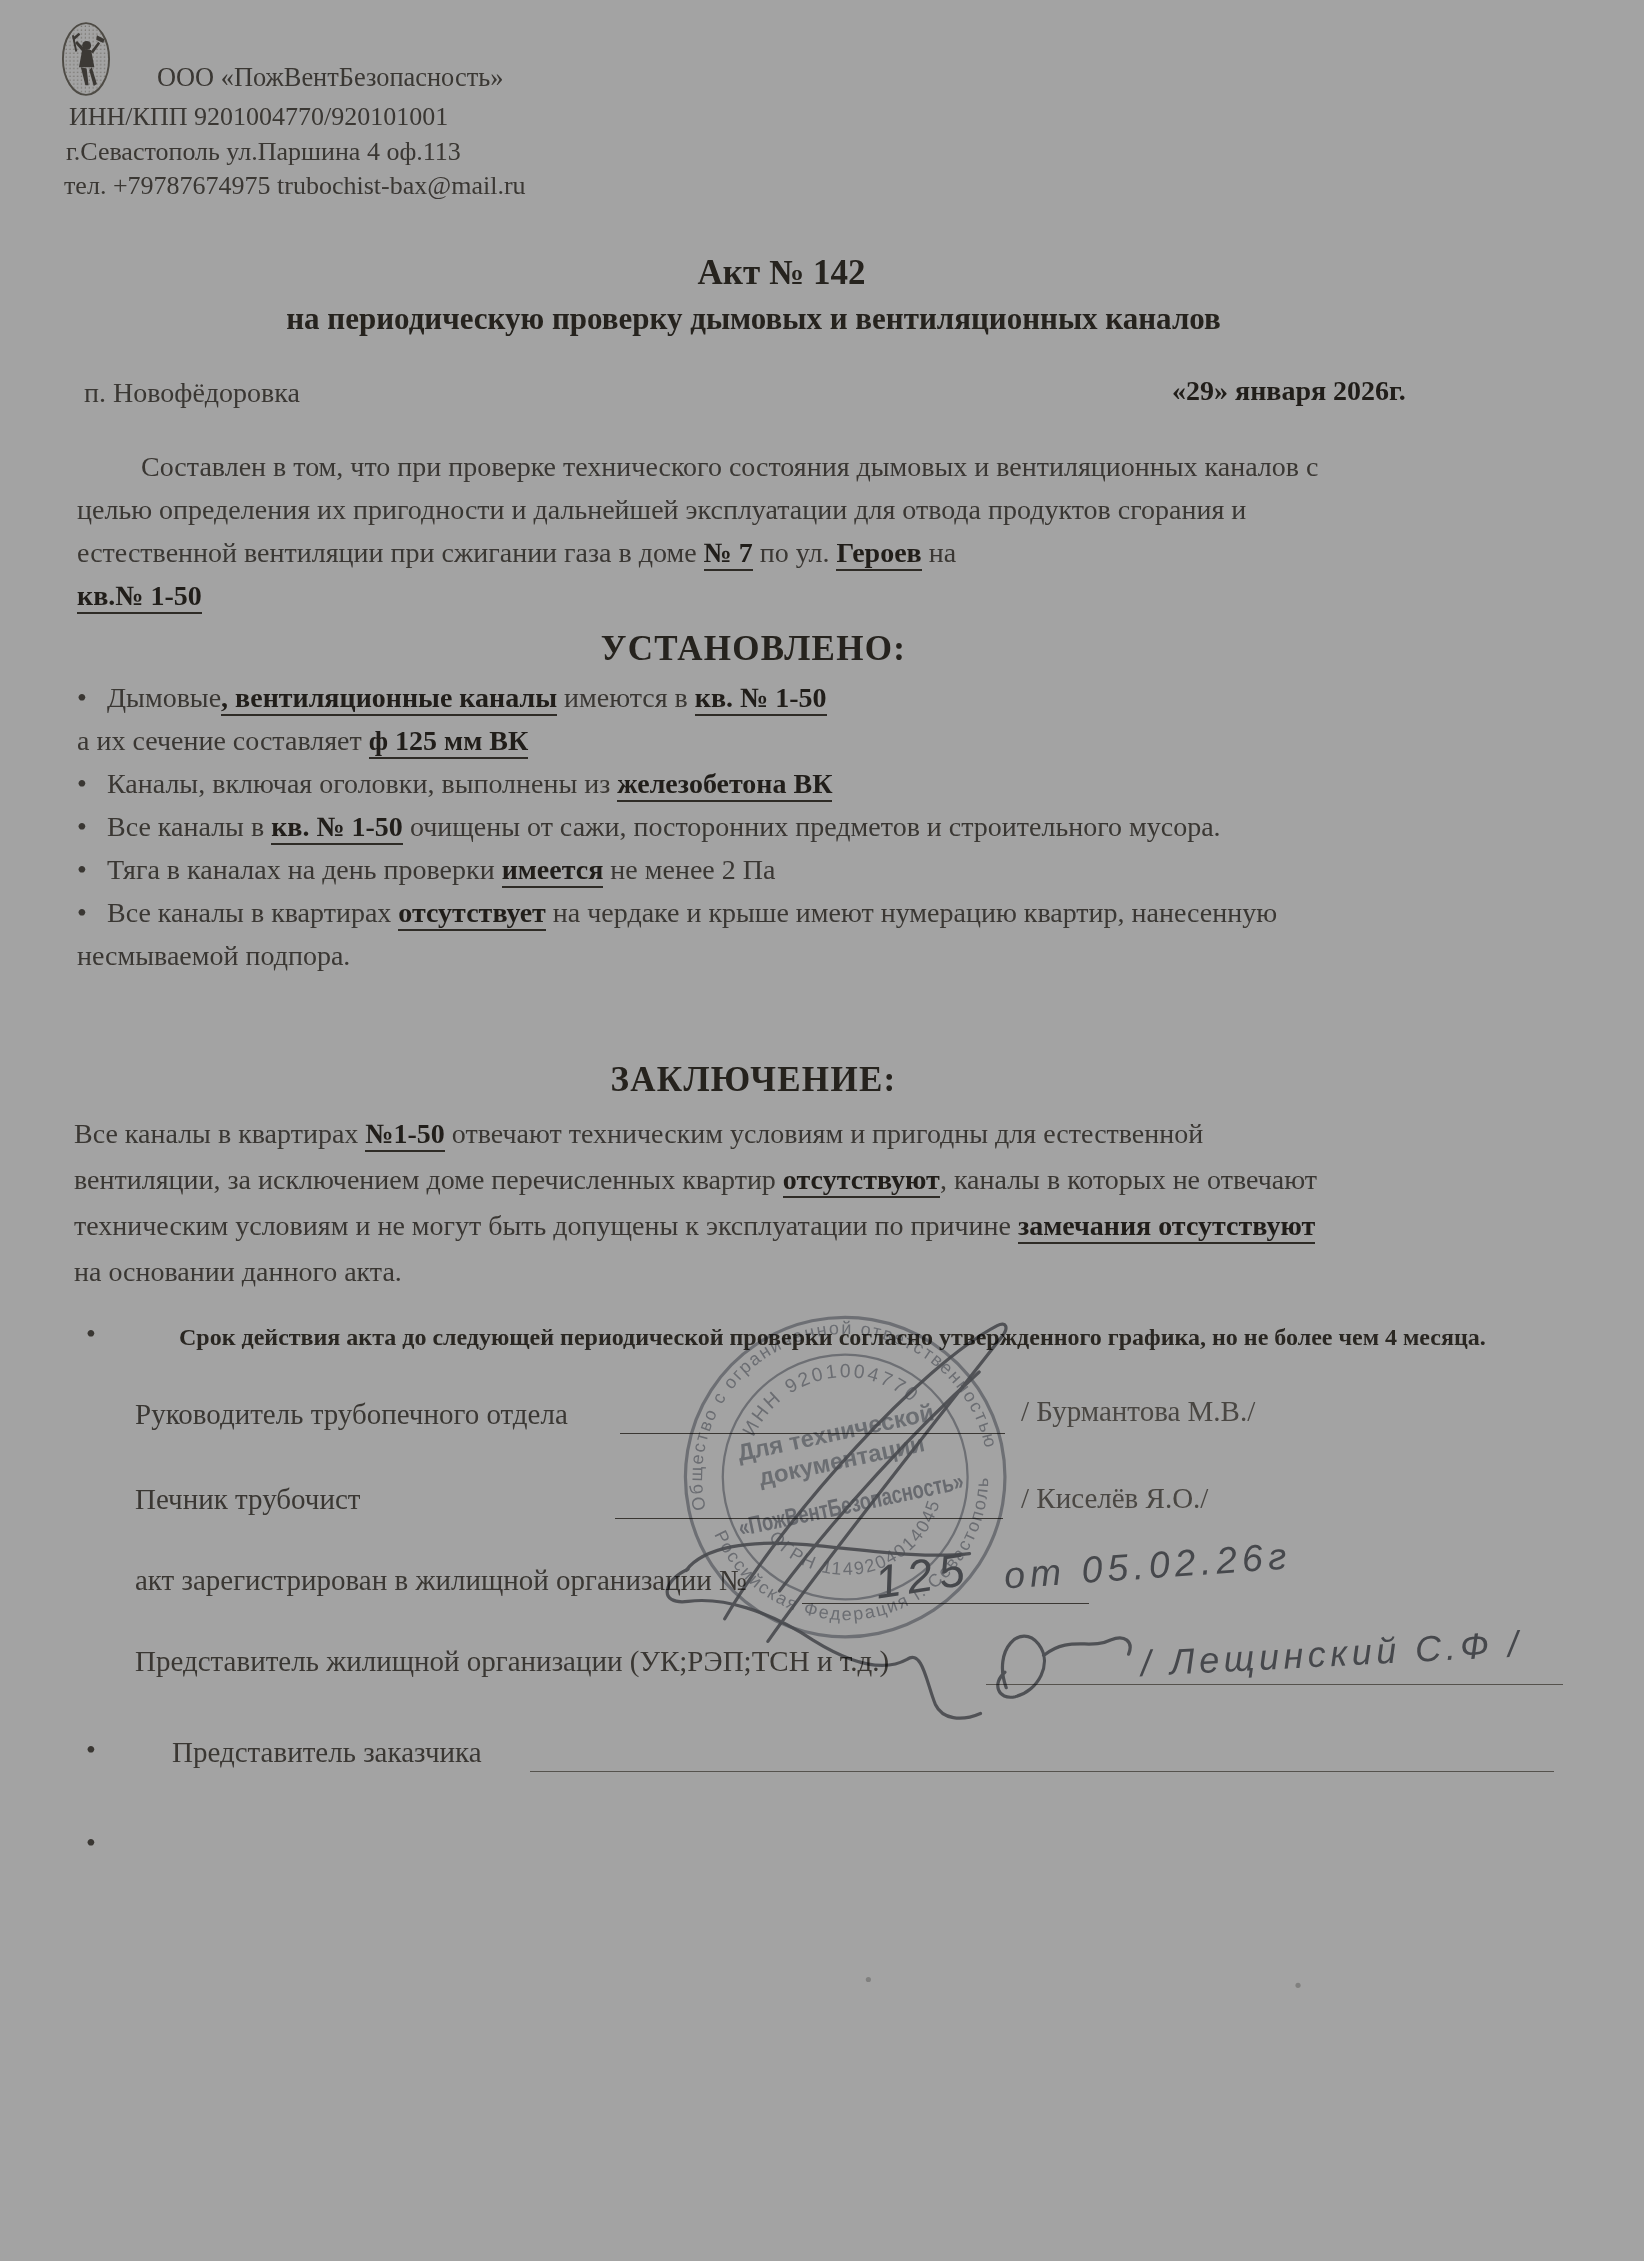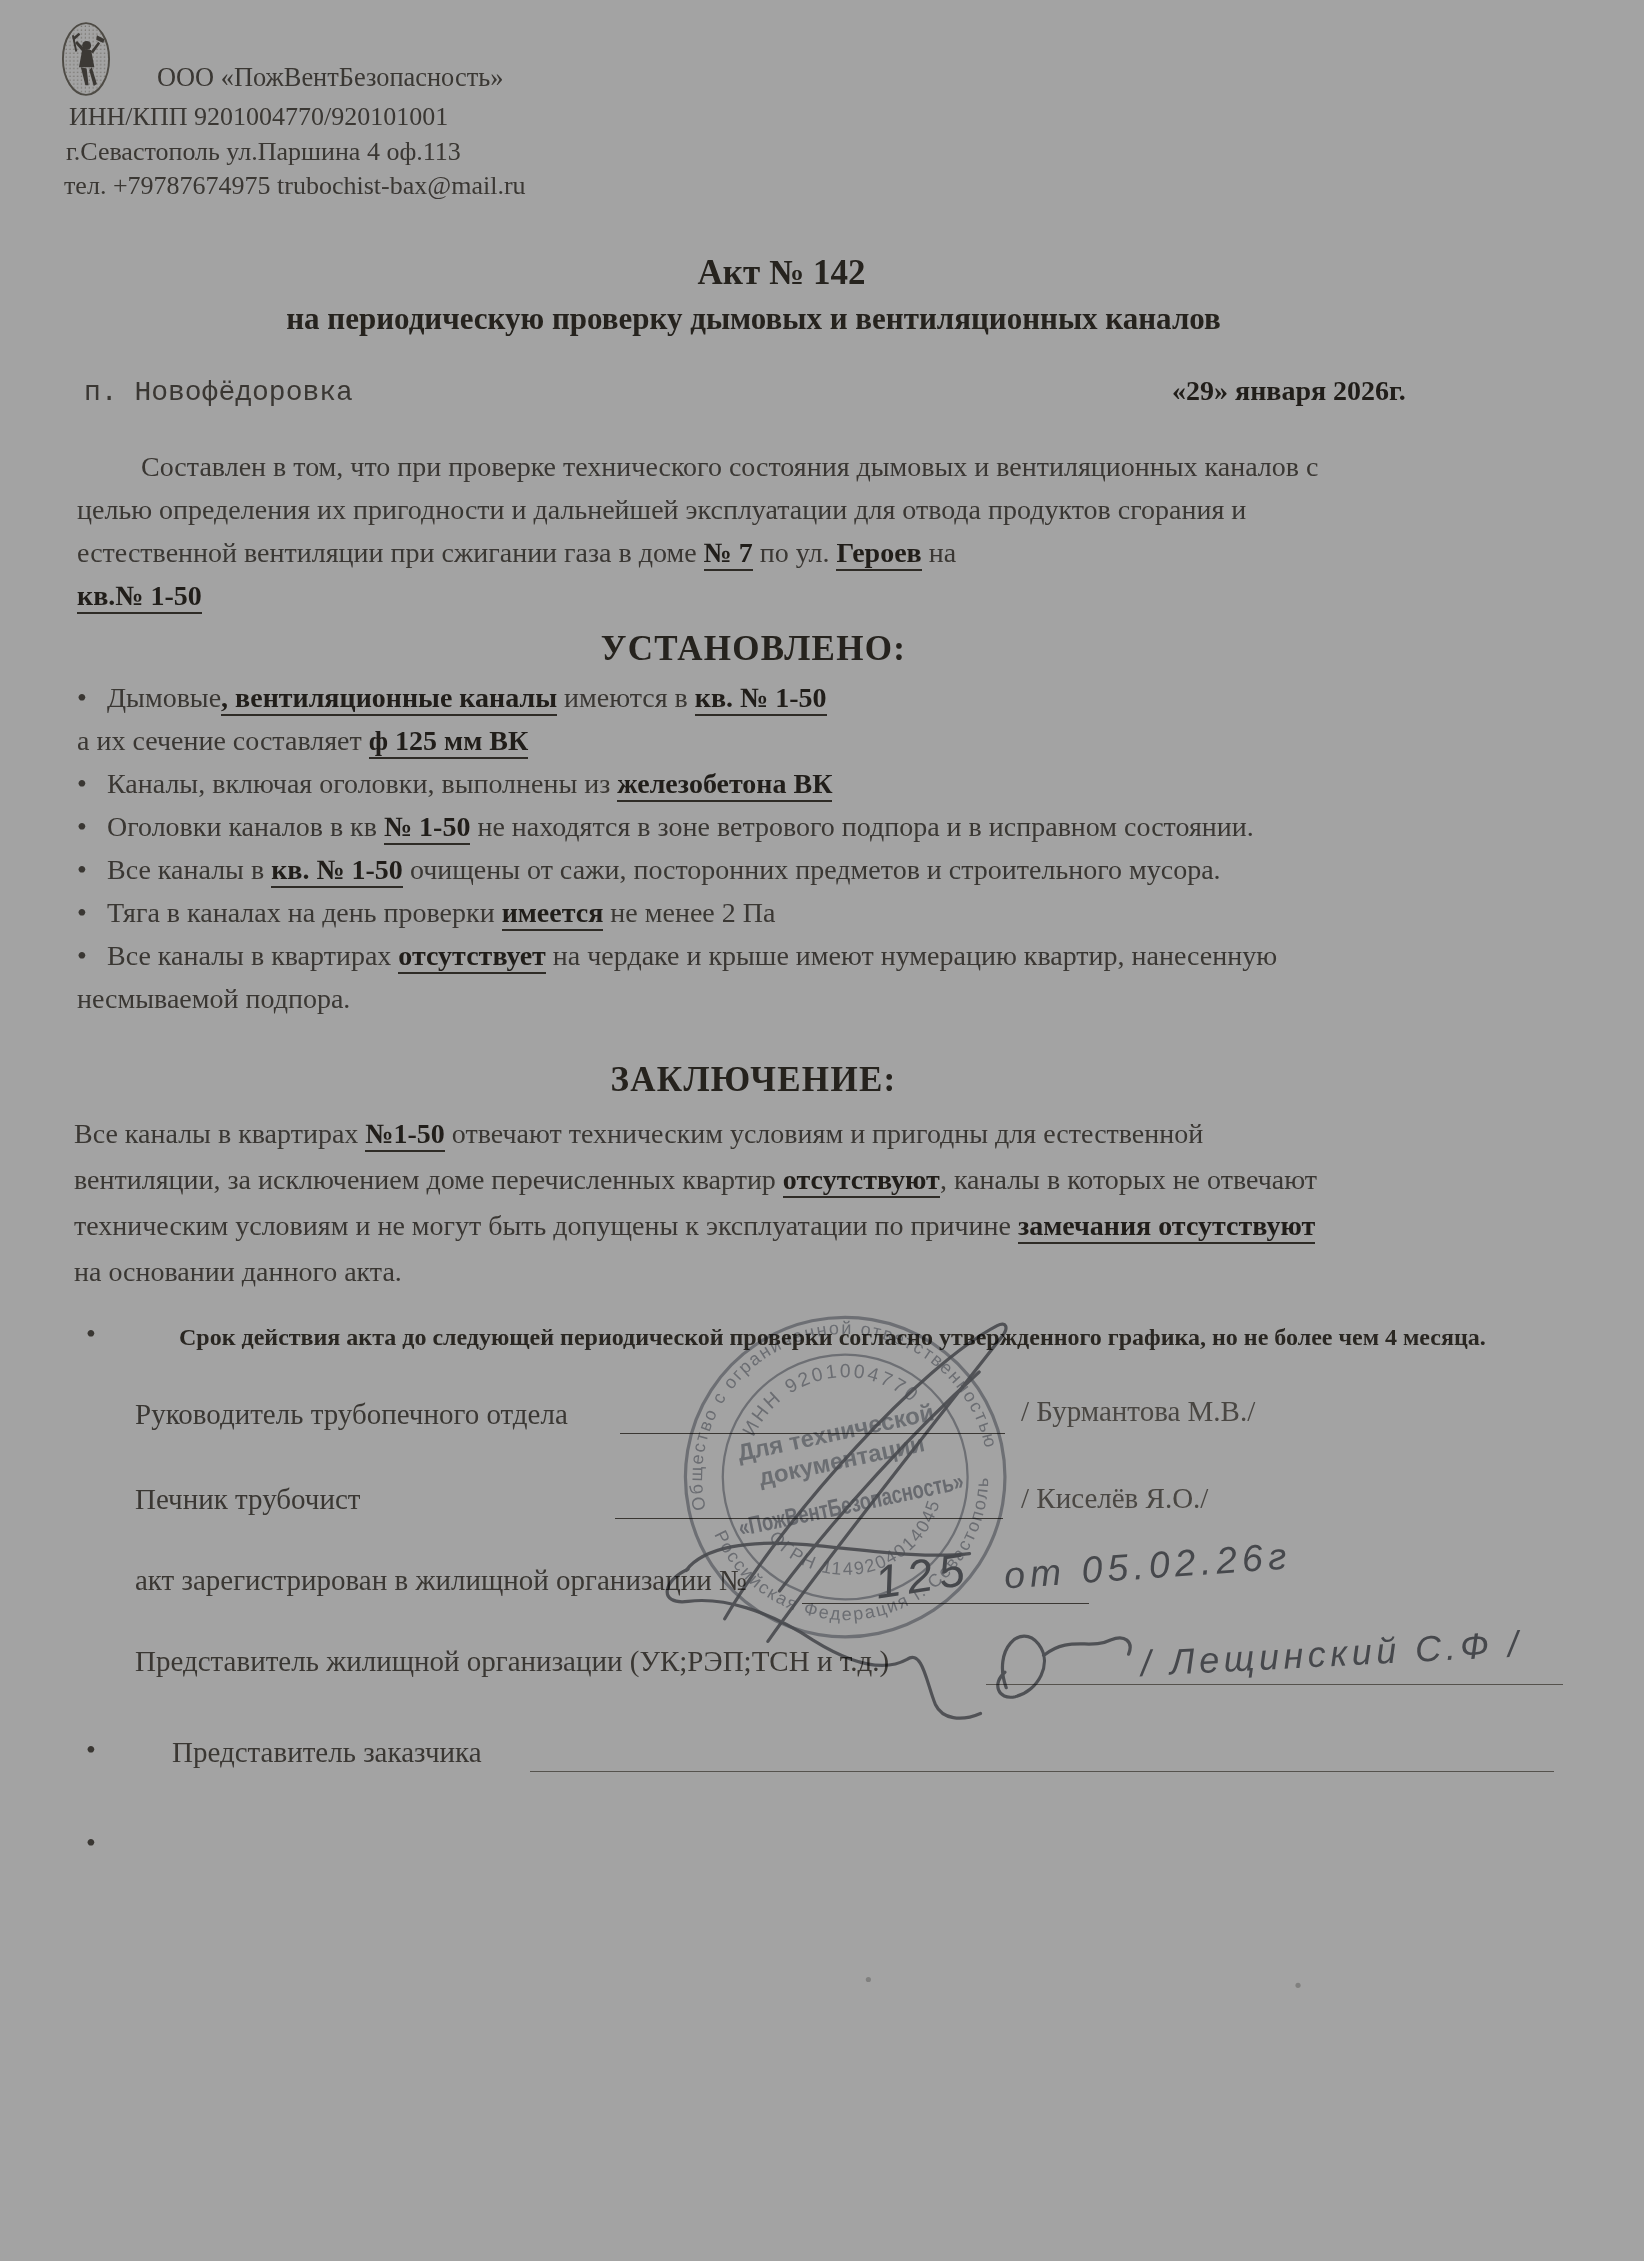--- a/index.html
+++ b/index.html
@@ -59,37 +59,36 @@
     </svg>
   </div>
   <div class="abs company" style="left:157px;top:62px;">ООО «ПожВентБезопасность»</div>
   <div class="abs hline" style="left:69px;top:102px;">ИНН/КПП 9201004770/920101001</div>
   <div class="abs hline" style="left:66px;top:137px;">г.Севастополь ул.Паршина 4 оф.113</div>
   <div class="abs hline" style="left:64px;top:171px;">тел. +79787674975 trubochist-bax@mail.ru</div>
 
   <div class="abs center-col t1" style="top:253px;">Акт № 142</div>
   <div class="abs center-col t2" style="top:301px;">на периодическую проверку дымовых и вентиляционных каналов</div>
 
-  <div class="abs body-txt" style="left:84px;top:377px;font-family:Liberation Mono, monospace;">п. Новофёдоровка</div>
+  <div class="abs body-txt" style="left:84px;top:377px;">п. Новофёдоровка</div>
   <div class="abs body-txt b" style="left:1172px;top:375px;">«29» января 2026г.</div>
 
   <div class="abs body-txt intro" style="left:77px;top:445px;">
     <div class="line ind"><span>Составлен в том, что при проверке технического состояния дымовых и вентиляционных каналов с</span></div>
     <div class="line"><span>целью определения их пригодности и дальнейшей эксплуатации для отвода продуктов сгорания и</span></div>
     <div class="line"><span>естественной вентиляции при сжигании газа в доме </span><span class="b u">№ 7</span><span> по ул. </span><span class="b u">Героев</span><span> на</span></div>
     <div class="line"><span class="b u">кв.№ 1-50</span></div>
   </div>
 
   <div class="abs center-col heading" style="top:629px;">УСТАНОВЛЕНО:</div>
 
   <div class="abs body-txt list" style="left:77px;top:676px;">
     <div class="line"><span class="bullet">•</span><span><span>Дымовые</span><span class="b u">, вентиляционные каналы</span><span> имеются в </span><span class="b u">кв. № 1-50</span></span></div>
     <div class="line"><span><span>а их сечение составляет </span><span class="b u">ф 125 мм ВК</span></span></div>
     <div class="line"><span class="bullet">•</span><span><span>Каналы, включая оголовки, выполнены из </span><span class="b u">железобетона ВК</span></span></div>
-    <div class="line"><span class="bullet">•</span><span><span>Оголовки каналов в кв </span><span class="b u">№ 1-50</span><span> не находятся в зоне ветрового подпора и в исправном состоянии.</span></span></div>
     <div class="line"><span class="bullet">•</span><span><span>Все каналы в </span><span class="b u">кв. № 1-50</span><span> очищены от сажи, посторонних предметов и строительного мусора.</span></span></div>
     <div class="line"><span class="bullet">•</span><span><span>Тяга в каналах на день проверки  </span><span class="b u">имеется</span><span>  не менее  2 Па</span></span></div>
     <div class="line"><span class="bullet">•</span><span><span>Все каналы в квартирах </span><span class="b u">отсутствует</span><span> на чердаке и крыше имеют нумерацию квартир, нанесенную</span></span></div>
     <div class="line"><span><span>несмываемой подпора.</span></span></div>
   </div>
 
   <div class="abs center-col heading" style="top:1060px;">ЗАКЛЮЧЕНИЕ:</div>
 
   <div class="abs body-txt concl" style="left:74px;top:1111px;">
     <div class="line"><span>Все каналы в квартирах </span><span class="b u">№1-50</span><span> отвечают техническим условиям и пригодны для естественной</span></div>

